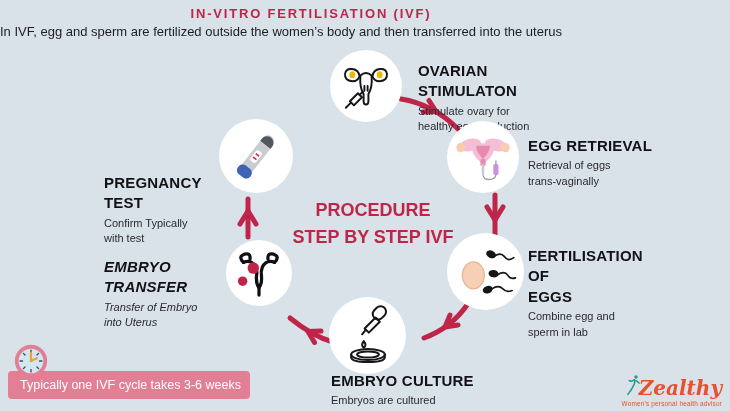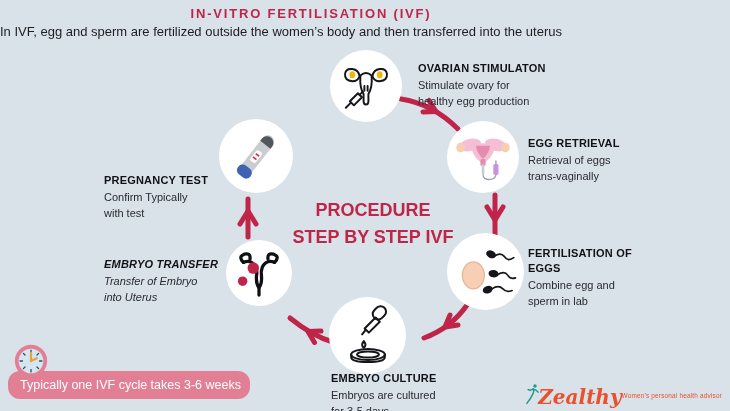--- a/index.html
+++ b/index.html
@@ -15,41 +15,41 @@
   .subtitle{
     position:absolute; top:24px; left:0; width:730px; text-align:left;
     font-size:13px; color:#1d1d22;
   }
   .circle{
     position:absolute; background:#ffffff; border-radius:50%;
     display:flex; align-items:center; justify-content:center;
   }
   .step-text{ position:absolute; }
   .step-title{
-    font-size:11px; font-weight:bold; color:#121216; letter-spacing:.2px;
+    font-size:15px; font-weight:bold; color:#121216; letter-spacing:.2px;
     white-space:pre-line; line-height:1.35; margin-bottom:2px;
   }
   .step-desc{
     font-size:11px; color:#2a2a30; white-space:pre-line; line-height:1.45;
   }
   .center-title{
     position:absolute; left:278px; top:197px; width:190px; text-align:center;
     font-size:18px; font-weight:800; color:#bf2449; line-height:1.5;
   }
   .arrows{ position:absolute; left:0; top:0; pointer-events:none; }
   .banner{
     position:absolute; left:8px; top:371px; width:242px; height:28px;
-    background:#e27f95; border-radius:12px;
+    background:#e27f95; border-radius:4px;
     color:#ffffff; font-size:12.5px; line-height:28px; padding-left:12px;
     box-sizing:border-box; white-space:nowrap;
   }
   .clock{ position:absolute; left:12px; top:342px; }
   .logo{
     position:absolute; right:8px; bottom:4px; display:flex;
-    flex-direction:row; align-items:center;
+    flex-direction:column; align-items:flex-end;
   }
   .brand-row{ display:flex; align-items:flex-end; }
   .brand{
     font-family:"DejaVu Serif", serif; font-style:italic; font-weight:700;
     font-size:20px; color:#e8502e; line-height:1;
   }
   .tagline{
     font-size:6.4px; color:#e8502e; letter-spacing:.2px; margin-top:2px;
   }
 </style>

